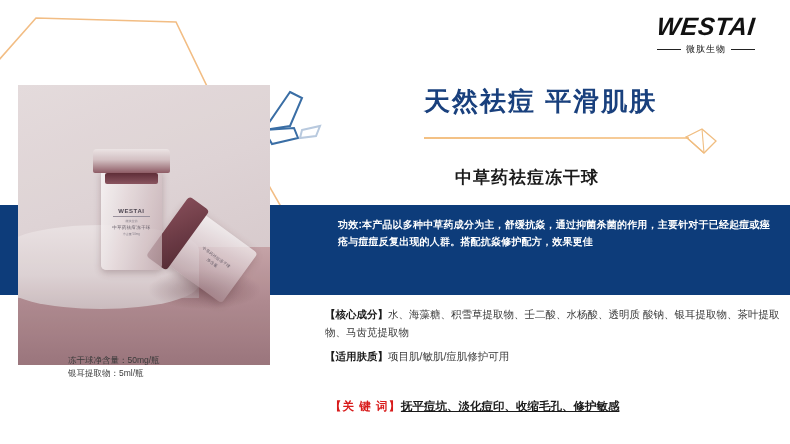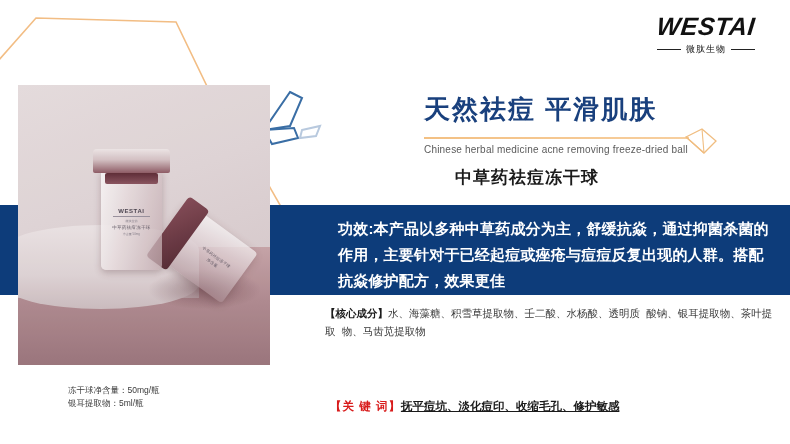--- a/index.html
+++ b/index.html
@@ -89,21 +89,21 @@
   }
   .vial-b .lbl2 span { font-size:4px; color:#5d5662; letter-spacing:.2px; }
   .shadow-pool {
     position:absolute; left:52%; top:66%; width:44%; height:14%;
     background:radial-gradient(ellipse at center,rgba(88,48,56,.45) 0%,rgba(88,48,56,0) 72%);
   }
   .photo-tint { position:absolute; inset:0; background:rgba(140,100,110,.06); }
 
   
   .specs {
-    position:absolute; left:68px; top:384px;
+    position:absolute; left:68px; top:354px;
     font-size:8.5px; line-height:1.55; color:#3a3a3a;
     font-family:"Liberation Sans","DejaVu Sans",sans-serif;
   }
 
   
   .logo { position:absolute; right:18px; top:14px; width:132px; text-align:center; }
   .logo-word {
     font-size:25px; font-weight:700; letter-spacing:.5px; color:#111;
     font-family:"Liberation Sans",sans-serif; line-height:1; font-style:italic;
     transform:skewX(-6deg);
@@ -113,48 +113,47 @@
     margin-top:4px;
   }
   .logo-sub .ln { width:24px; height:1px; background:#222; }
   .logo-sub .tx { font-size:9px; color:#111; letter-spacing:1px; }
 
   
   .headline {
     position:absolute; left:424px; top:84px;
     font-size:26px; font-weight:700; color:#19407d; letter-spacing:2px;
     white-space:nowrap;
-    margin-top:8px;
   }
   .rule-row { position:absolute; left:424px; top:128px; width:320px; height:22px; }
   .rule-line { position:absolute; left:0; top:9px; width:265px; height:2px;
     background:linear-gradient(90deg,#f3c083 0%,#f7cf9f 100%); }
   .gem { position:absolute; left:258px; top:-1px; width:44px; height:30px; }
   .subtitle-en {
     position:absolute; left:424px; top:144px;
     font-size:10px; color:#5a5a5a; letter-spacing:.2px; white-space:nowrap;
   }
   .subtitle-cn {
     position:absolute; left:455px; top:166px;
     font-size:17px; font-weight:700; color:#1b1b1b; letter-spacing:1px; white-space:nowrap;
   }
 
   
   .efficacy {
     position:absolute; left:338px; top:216px; width:440px;
-    color:#ffffff; font-size:15px; font-weight:700; line-height:1.72;
+    color:#ffffff; font-size:10px; font-weight:700; line-height:1.72;
     letter-spacing:.2px;
   }
 
   
   .info {
     position:absolute; left:325px; top:306px; width:455px;
     font-size:10.5px; color:#2f2f2f; line-height:1.7;
   }
-  .info .blk { margin-bottom:6px;font-family:Liberation Mono, monospace; }
+  .info .blk { margin-bottom:6px; }
   .info .tag { font-weight:700; color:#1a1a1a; }
   .info .body { color:#3a3a3a; }
   .kw {
     position:absolute; left:330px; top:398px;
     font-size:11.5px; font-weight:700; line-height:1.5;
   }
   .kw .kw-tag { color:#d81b1b; letter-spacing:1px; }
   .kw .kw-body { color:#1a1a1a;text-decoration:underline; }
 </style>
 </head>
@@ -229,28 +228,30 @@
 
   <div class="rule-row">
     <div class="rule-line"></div>
     <svg class="gem" viewBox="0 0 44 30" fill="none">
       <path d="M4 10 L20 2 L34 14 L22 26 Z" stroke="#f0bd80" stroke-width="1.3" fill="none"></path>
       <path d="M4 10 L22 26" stroke="#f0bd80" stroke-width="1.1"></path>
       <path d="M20 2 L22 26" stroke="#f0bd80" stroke-width="1.1"></path>
     </svg>
   </div>
 
-  <div class="subtitle-en">Chinese herbal medicine acne removing freeze-dried ball</div>
   <div class="subtitle-cn">中草药祛痘冻干球</div>
 
   <div class="efficacy">功效:本产品以多种中草药成分为主，舒缓抗焱，通过抑菌杀菌的作用，主要针对于已经起痘或痤疮与痘痘反复出现的人群。搭配抗焱修护配方，效果更佳</div>
 
   <div class="info">
     <div class="blk">
       <span class="tag">【核心成分】</span><span class="body">水、海藻糖、积雪草提取物、壬二酸、水杨酸、透明质 酸钠、银耳提取物、茶叶提取 物、马齿苋提取物</span>
     </div>
+    <div class="blk">
+      <span class="tag">【适用肤质】</span><span class="body">项目肌/敏肌/痘肌修护可用</span>
+    </div>
   </div>
 
   <div class="kw">
     <span class="kw-tag">【关 键 词】</span><span class="kw-body">抚平痘坑、淡化痘印、收缩毛孔、修护敏感</span>
   </div>
 
 </div>
 
 </body></html>

